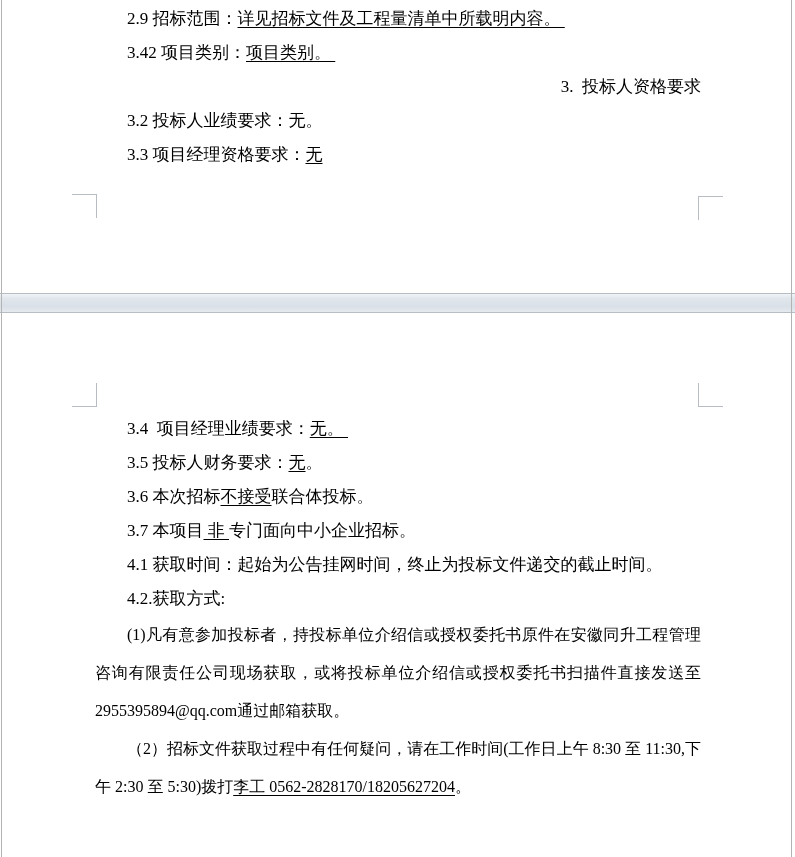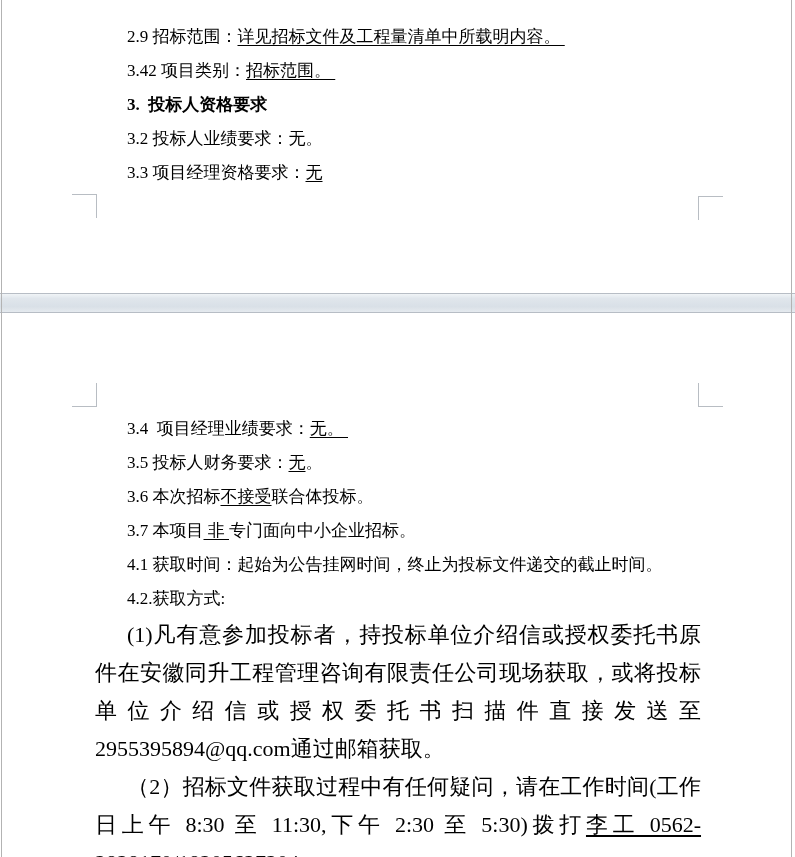--- a/index.html
+++ b/index.html
@@ -31,31 +31,31 @@
     box-sizing: border-box;
     background: linear-gradient(180deg, #f0f4f7 0%, #e0e6ec 25%, #d9e0e7 70%, #e5eaef 100%);
     border-top: 1px solid #b7bdc5;
     border-bottom: 1px solid #b7bdc5;
     z-index: 2;
   }
 
   .content {
     position: absolute; left: 95px; width: 606px; top: 0;
   }
-  .page1 .content { padding-top: 20px; }
+  .page1 .content { padding-top: 2px; }
   .page2 .content { padding-top: 99px; }
 
   .line {
     font-size: 17px; line-height: 34px;
     margin-left: 32px;
     white-space: pre-wrap;
   }
-  .heading { font-weight: bold; }
+  .heading { font-weight: normal; text-align: right; }
   .para {
-    font-size: 22px; line-height: 38px;
+    font-size: 16px; line-height: 38px;
     text-indent: 32px;
     text-align: justify;
   }
   .u { text-decoration: underline; text-underline-offset: 3px; }
 
   .margin-mark {
     position: absolute; width: 24px; height: 23px;
     z-index: 3;
   }
   .margin-mark.bl { left: 72px;  top: 194px; border-top: 1px solid #b8bdc3;    border-right: 1px solid #b8bdc3; }
@@ -65,21 +65,21 @@
 </style>
 </head>
 <body>
 
 <div class="viewport-edge left"></div>
 <div class="viewport-edge right"></div>
 
 <div class="page page1">
   <div class="content">
       <div class="line"><span>2.9 招标范围：</span><span class="u">详见招标文件及工程量清单中所载明内容。 </span></div>
-      <div class="line"><span>3.42 项目类别：</span><span class="u">招标范围。 </span></div>
+      <div class="line"><span>3.42 项目类别：</span><span class="u">项目类别。 </span></div>
       <div class="line heading"><span>3.  投标人资格要求</span></div>
       <div class="line"><span>3.2 投标人业绩要求：无。</span></div>
       <div class="line"><span>3.3 项目经理资格要求：</span><span class="u">无</span></div>
     </div>
   <div class="margin-mark bl"></div>
   <div class="margin-mark br"></div>
 </div>
 
 <div class="page-gap"></div>
 

